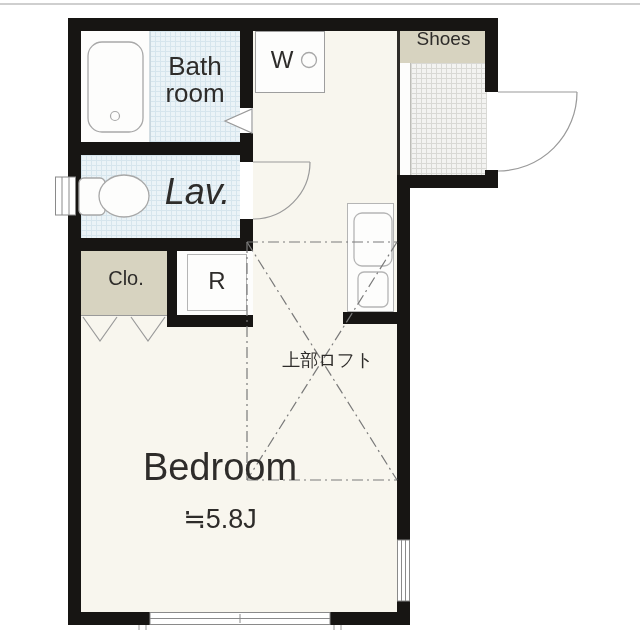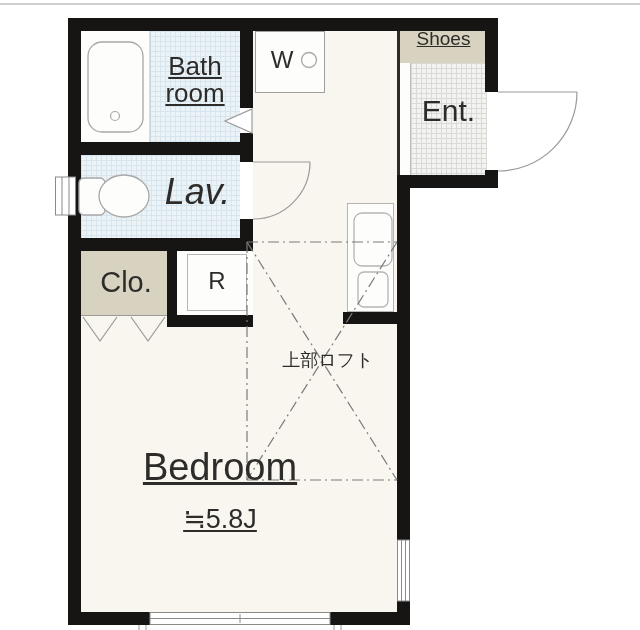--- a/index.html
+++ b/index.html
@@ -24,21 +24,21 @@
                      linear-gradient(90deg,#d9d9d5 1px,transparent 1px);
     background-size:5px 5px;
   }
   
   .w{position:absolute;background:#171513;}
   
   .fixbox{position:absolute;background:#fdfdfc;border:1px solid #9e9e9e;box-sizing:border-box;}
   .fixbox.light{border-color:#b5b5b5;}
   
   .lbl{position:absolute;text-align:center;line-height:1.02;white-space:nowrap;}
-  .lbl div{white-space:nowrap;text-decoration:underline;}
+  .lbl div{white-space:nowrap;}
   svg{position:absolute;left:0;top:0;pointer-events:none;}
   .topline{position:absolute;left:0;top:3px;width:640px;height:2px;background:#cfcfcf;}
 </style>
 </head>
 <body>
 
 <div id="canvas">
 
   <div class="topline"></div>
 
@@ -150,26 +150,25 @@
       <line x1="62" y1="177" x2="62" y2="215" stroke="#8a8a8a" stroke-width="1"></line>
       <line x1="69" y1="177" x2="69" y2="215" stroke="#8a8a8a" stroke-width="1"></line>
     </g>
   </svg>
 
   <div class="lbl" style="left:150px;top:53px;width:90px;font-size:26px;">
     <div>Bath</div>
     <div>room</div>
   </div>
   <div class="lbl" style="left:150px;top:174px;width:95px;font-size:36px;font-style:italic;">Lav.</div>
-  <div class="lbl" style="left:81px;top:268px;width:90px;font-size:29px;">Clo.</div>
+  <div class="lbl" style="left:81px;top:268px;width:90px;font-size:20px;">Clo.</div>
   <div class="lbl" style="left:187px;top:269px;width:60px;font-size:24px;">R</div>
   <div class="lbl" style="left:268px;top:48px;width:28px;font-size:24px;">W</div>
   <div class="lbl" style="left:400px;top:29px;width:87px;font-size:19px;line-height:1.0;">
     <div>Shoes</div>
   </div>
-  <div class="lbl" style="left:410px;top:96px;width:77px;font-size:30px;">Ent.</div>
   <div class="lbl" style="left:258px;top:351px;width:140px;font-size:18px;">上部ロフト</div>
   <div class="lbl" style="left:95px;top:448px;width:250px;">
     <div style="font-size:38px;">Bedroom</div>
     <div style="font-size:27px;margin-top:19px;">≒5.8J</div>
   </div>
 
 </div>
 
 </body></html>

